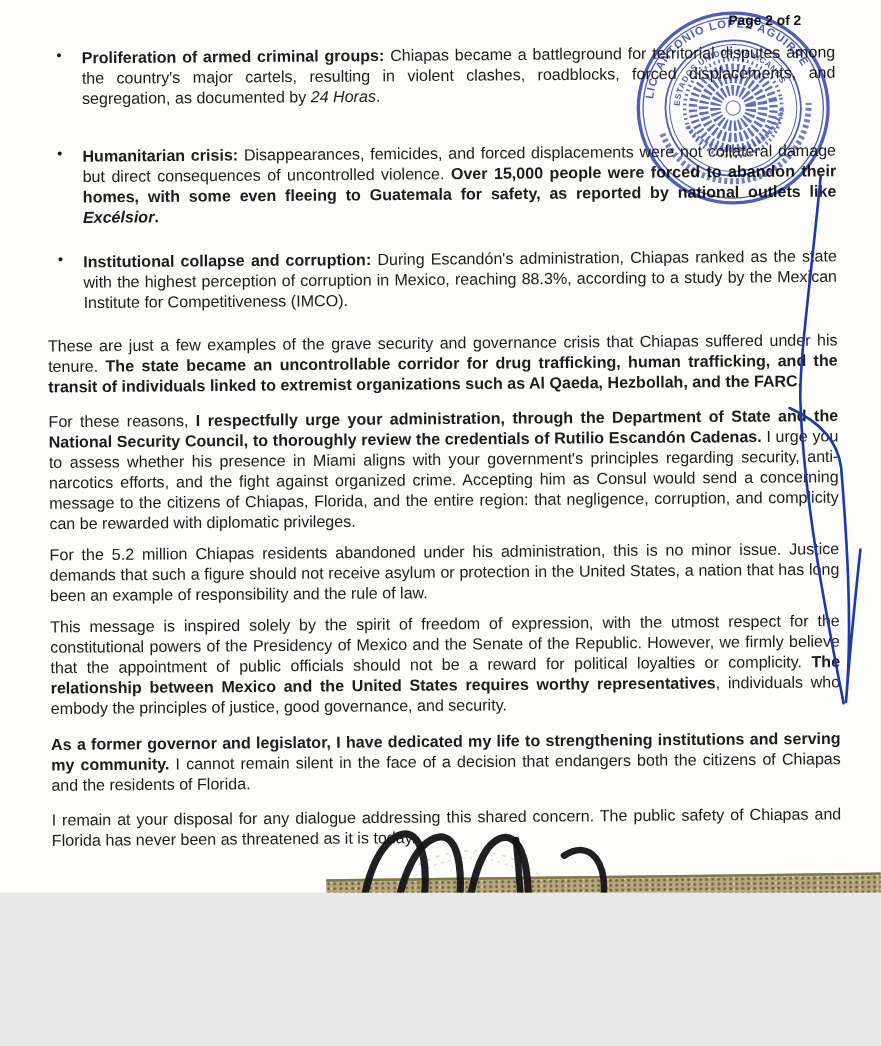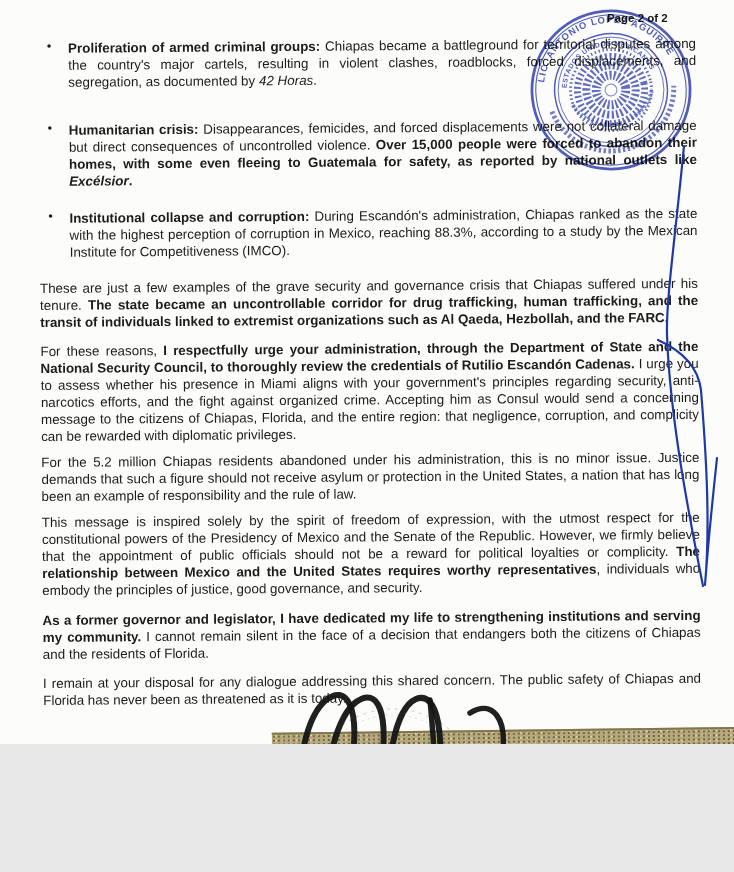--- a/index.html
+++ b/index.html
@@ -74,21 +74,21 @@
       <circle cx="393" cy="797" r="82" stroke-width="1" stroke-dasharray="2 4"></circle>
       <circle cx="393" cy="797" r="60" stroke-width="1.2" stroke-dasharray="3 5"></circle>
       <circle cx="393" cy="797" r="54" stroke-width="1" stroke-dasharray="2 4"></circle>
     </g>
   </svg>
 
   <div class="edge-strip"></div>
 
   <div class="body-text">
     <ul class="bullets">
-      <li><span class="b">Proliferation of armed criminal groups: </span><span>Chiapas became a battleground for territorial disputes among the country's major cartels, resulting in violent clashes, roadblocks, forced displacements, and segregation, as documented by </span><span class="i">42 Horas</span><span>.</span></li>
+      <li><span class="b">Proliferation of armed criminal groups: </span><span>Chiapas became a battleground for territorial disputes among the country's major cartels, resulting in violent clashes, roadblocks, forced displacements, and segregation, as documented by </span><span class="i">24 Horas</span><span>.</span></li>
       <li style="margin-top:31px"><span class="b">Humanitarian crisis: </span><span>Disappearances, femicides, and forced displacements were not collateral damage but direct consequences of uncontrolled violence. </span><span class="b">Over 15,000 people were forced to abandon their homes, with some even fleeing to Guatemala for safety, as reported by national outlets like </span><span class="b i">Excélsior</span><span class="b">.</span></li>
       <li style="margin-top:20px"><span class="b">Institutional collapse and corruption: </span><span>During Escandón's administration, Chiapas ranked as the state with the highest perception of corruption in Mexico, reaching 88.3%, according to a study by the Mexican Institute for Competitiveness (IMCO).</span></li>
     </ul>
     <p class="para" style="margin-top:19px"><span>These are just a few examples of the grave security and governance crisis that Chiapas suffered under his tenure. </span><span class="b">The state became an uncontrollable corridor for drug trafficking, human trafficking, and the transit of individuals linked to extremist organizations such as Al Qaeda, Hezbollah, and the FARC.</span></p>
     <p class="para" style="margin-top:12px"><span>For these reasons, </span><span class="b">I respectfully urge your administration, through the Department of State and the National Security Council, to thoroughly review the credentials of Rutilio Escandón Cadenas.</span><span> I urge you to assess whether his presence in Miami aligns with your government's principles regarding security, anti-narcotics efforts, and the fight against organized crime. Accepting him as Consul would send a concerning message to the citizens of Chiapas, Florida, and the entire region: that negligence, corruption, and complicity can be rewarded with diplomatic privileges.</span></p>
     <p class="para" style="margin-top:9px"><span>For the 5.2 million Chiapas residents abandoned under his administration, this is no minor issue. Justice demands that such a figure should not receive asylum or protection in the United States, a nation that has long been an example of responsibility and the rule of law.</span></p>
     <p class="para" style="margin-top:9px"><span>This message is inspired solely by the spirit of freedom of expression, with the utmost respect for the constitutional powers of the Presidency of Mexico and the Senate of the Republic. However, we firmly believe that the appointment of public officials should not be a reward for political loyalties or complicity. </span><span class="b">The relationship between Mexico and the United States requires worthy representatives</span><span>, individuals who embody the principles of justice, good governance, and security.</span></p>
     <p class="para" style="margin-top:13px"><span class="b">As a former governor and legislator, I have dedicated my life to strengthening institutions and serving my community.</span><span> I cannot remain silent in the face of a decision that endangers both the citizens of Chiapas and the residents of Florida.</span></p>
     <p class="para" style="margin-top:12px"><span>I remain at your disposal for any dialogue addressing this shared concern. The public safety of Chiapas and Florida has never been as threatened as it is today.</span></p>
   </div>

